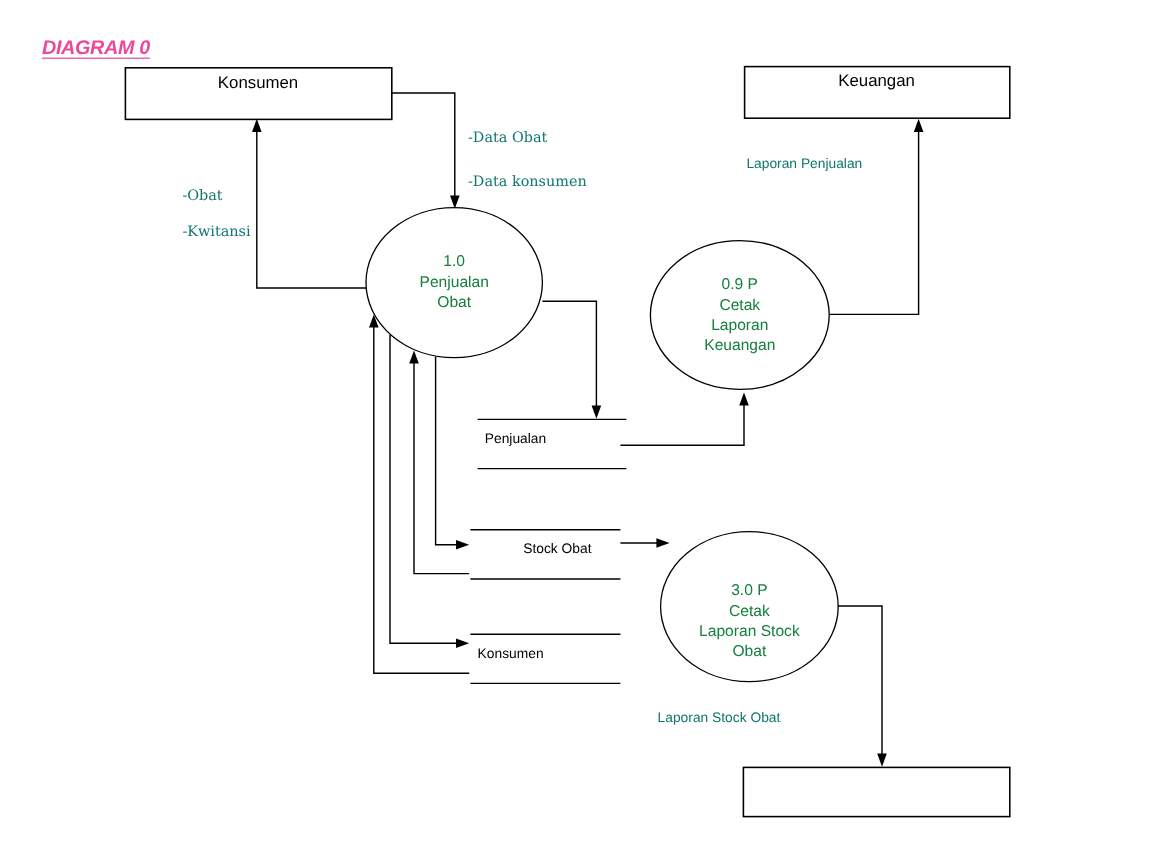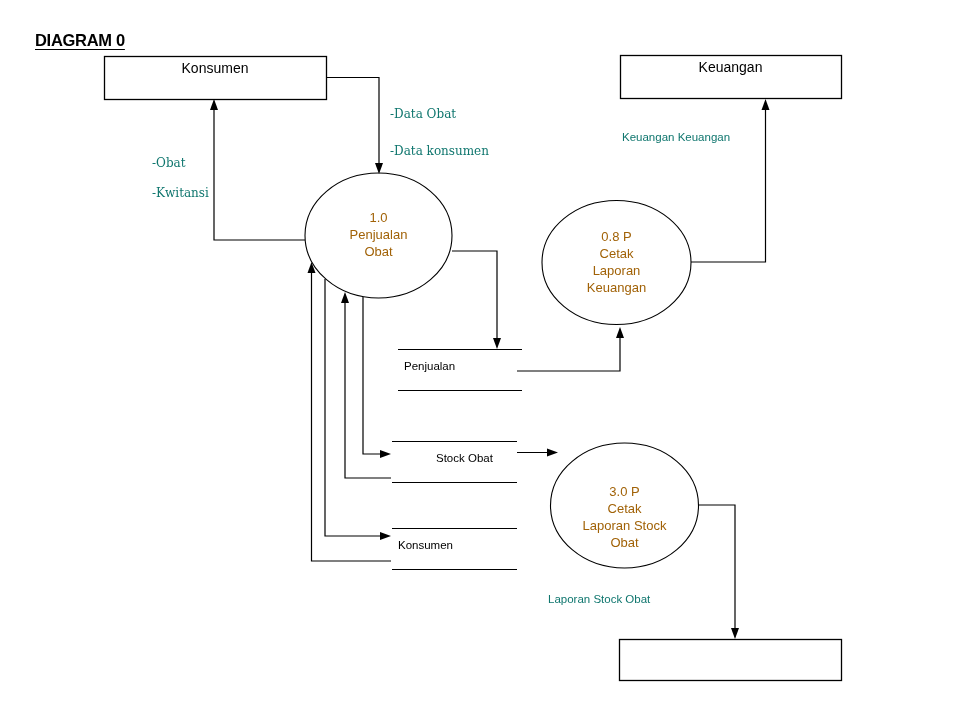--- a/index.html
+++ b/index.html
@@ -20,26 +20,27 @@
     height: 720px;
     background: #ffffff;
   }
   #diagram-title {
     position: absolute;
     left: 35px;
     top: 31px;
     font-family: "Liberation Sans", sans-serif;
     font-size: 16.5px;
     font-weight: bold;
-    color: #000000;
+    color: #ec4899;
     text-decoration: underline;
     text-underline-offset: 2.5px;
     text-decoration-thickness: 1.4px;
     letter-spacing: -0.3px;
     white-space: nowrap;
+    font-style: italic;
   }
   svg#dfd {
     position: absolute;
     left: 0;
     top: 0;
   }
   .shape-line { fill: none; stroke: #000000; stroke-width: 1.2; }
   .flow-line { fill: none; stroke: #000000; stroke-width: 1.2; }
   .arrow-head { fill: #000000; stroke: none; }
   .entity-box { fill: #ffffff; stroke: #000000; stroke-width: 1.3; }
@@ -50,21 +51,21 @@
     font-size: 14px;
     color: #000000;
     text-align: center;
     white-space: nowrap;
   }
   .proc-label {
     position: absolute;
     font-family: "Liberation Sans", sans-serif;
     font-size: 13px;
     line-height: 17px;
-    color: #a16207;
+    color: #15803d;
     text-align: center;
     white-space: nowrap;
   }
   .store-label {
     position: absolute;
     font-family: "Liberation Sans", sans-serif;
     font-size: 11.5px;
     color: #000000;
     white-space: nowrap;
   }
@@ -122,33 +123,33 @@
       <path d="M 735 639 L 731 628 L 739 628 Z" class="arrow-head"></path>
     </svg>
 <div class="node-label" style="left: 104px; top: 60px; width: 222px;">Konsumen</div>
     <div class="node-label" style="left: 620px; top: 59px; width: 221px;">Keuangan</div>
     <div class="proc-label" style="left: 305px; top: 209px; width: 147px;">
       <div>1.0</div>
       <div>Penjualan</div>
       <div>Obat</div>
     </div>
     <div class="proc-label" style="left: 542px; top: 227.5px; width: 149px;">
-      <div>0.8 P</div>
+      <div>0.9 P</div>
       <div>Cetak</div>
       <div>Laporan</div>
       <div>Keuangan</div>
     </div>
     <div class="proc-label" style="left: 550.5px; top: 470.5px; width: 148px; margin-top: 12px;">
       <div>3.0 P</div>
       <div>Cetak</div>
       <div>Laporan Stock</div>
       <div>Obat</div>
     </div>
     <div class="store-label" style="left: 404px; top: 360px;">Penjualan</div>
     <div class="store-label" style="left: 398px; top: 452px; margin-left: 38px;">Stock Obat</div>
     <div class="store-label" style="left: 398px; top: 539px;">Konsumen</div>
     <div class="flow-label" style="left: 390px; top: 107px;">-Data Obat</div>
     <div class="flow-label" style="left: 390px; top: 144px;">-Data konsumen</div>
     <div class="flow-label" style="left: 152px; top: 156px;">-Obat</div>
     <div class="flow-label" style="left: 152px; top: 186px; text-align: right;">-Kwitansi</div>
-    <div class="flow-label sans" style="left: 622px; top: 131px;">Keuangan Keuangan</div>
+    <div class="flow-label sans" style="left: 622px; top: 131px;">Laporan Penjualan</div>
     <div class="flow-label sans" style="left: 548px; top: 593px;">Laporan Stock Obat</div>
   </div>
 
 </body></html>

